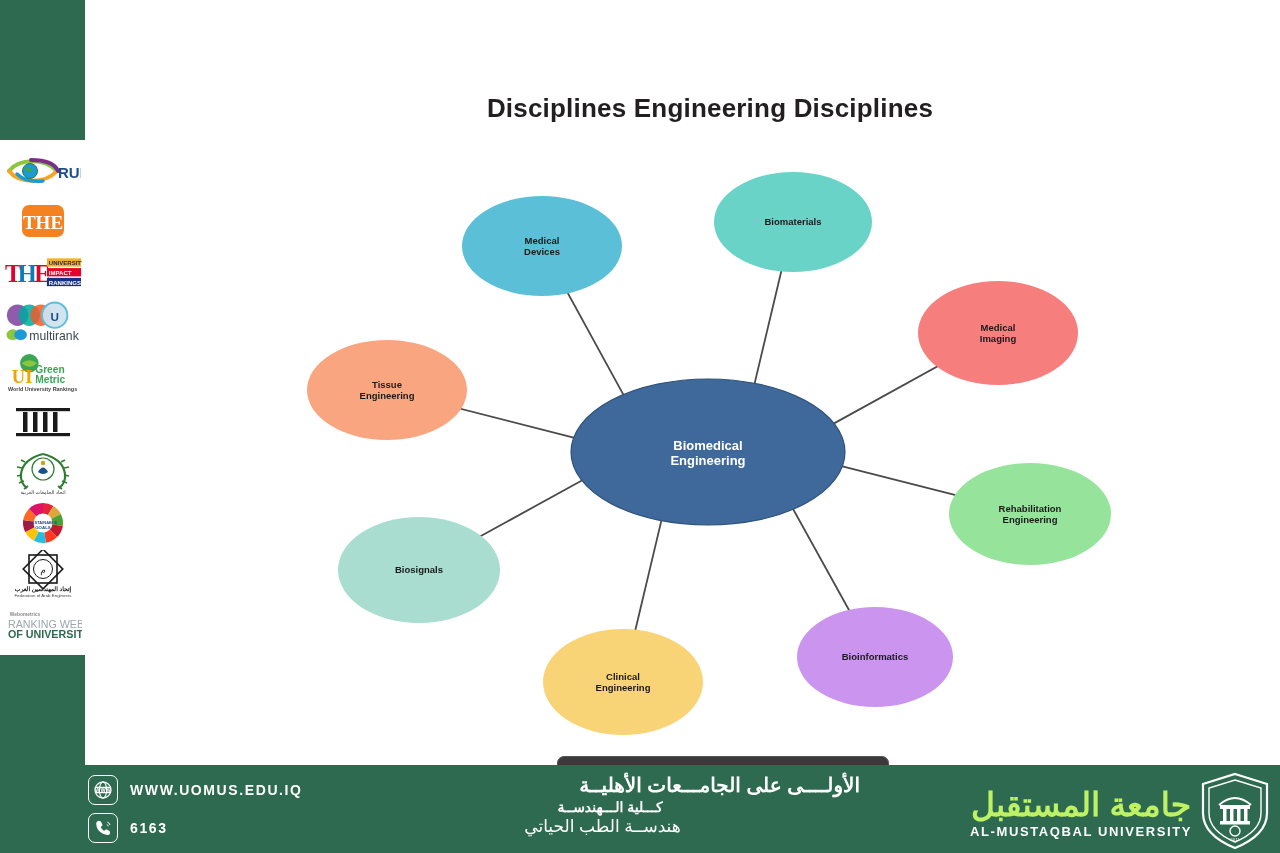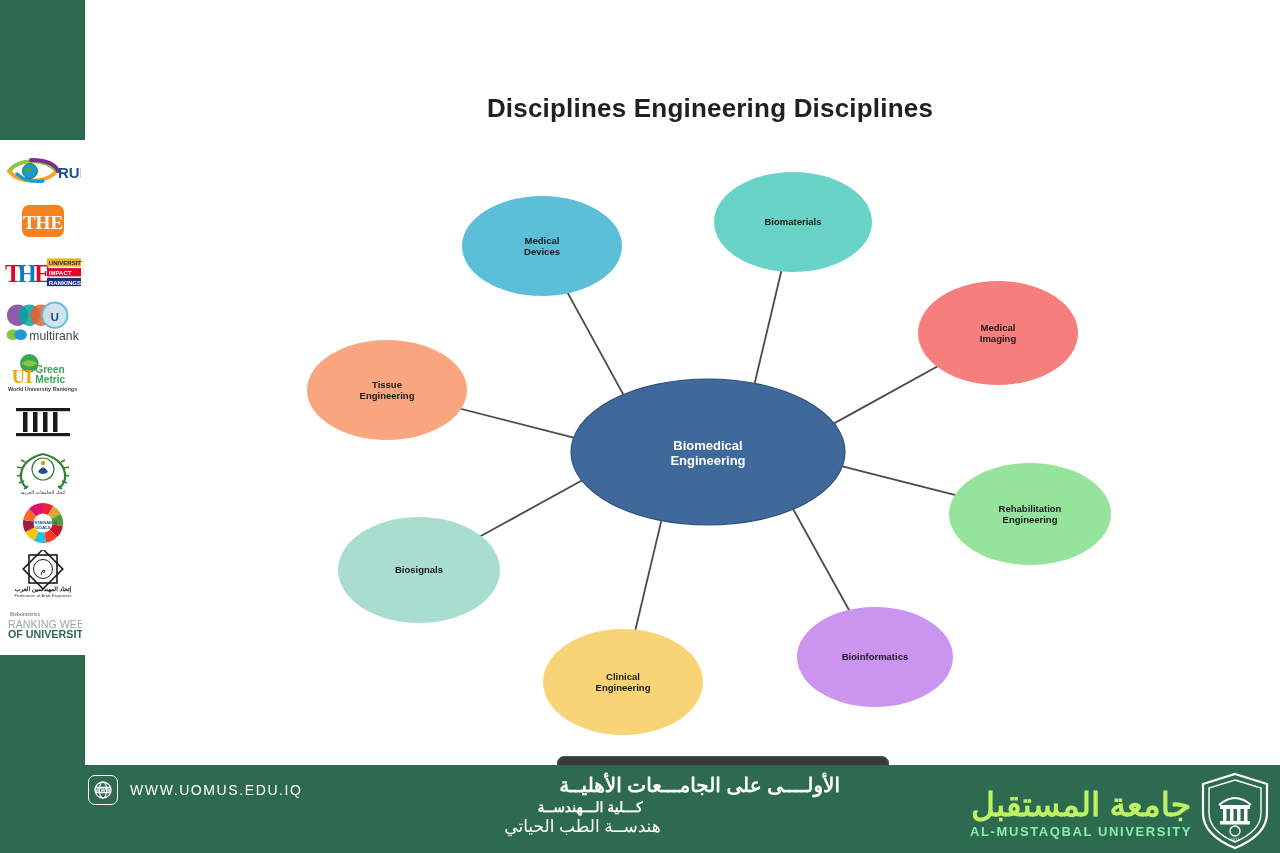--- a/index.html
+++ b/index.html
@@ -133,28 +133,28 @@
     height: 30px;
     border: 1.5px solid #ffffff;
     border-radius: 7px;
     display: flex;
     align-items: center;
     justify-content: center;
     box-sizing: border-box;
   }
   .contact-text {
     font-size: 14px;
-    font-weight: normal;
+    font-weight: bold;
     letter-spacing: 1.6px;
     color: #ffffff;
   }
 
   .footer-center {
     position: absolute;
-    left: 380px;
+    left: 400px;
     top: 8px;
     width: 460px;
     text-align: right;
     direction: rtl;
   }
   .fc-line1 {
     font-size: 20px;
     font-weight: bold;
     line-height: 1.25;
     color: #ffffff;
@@ -193,21 +193,21 @@
     font-size: 33px;
     font-weight: bold;
     color: #bef264;
     line-height: 1;
     direction: rtl;
   }
   .uni-latin {
     font-size: 13px;
     font-weight: bold;
     letter-spacing: 1.6px;
-    color: #86efac;
+    color: #ffffff;
     margin-top: 3px;
   }
 </style>
 </head>
 <body>
 
 <div id="slide">
 
   <div class="green-band">
     <div class="logo-panel">
@@ -404,20 +404,30 @@
         <span class="contact-icon">
           <svg width="20" height="20" viewBox="0 0 20 20">
             <circle cx="10" cy="10" r="8" fill="none" stroke="#ffffff" stroke-width="1.3"></circle>
             <ellipse cx="10" cy="10" rx="3.6" ry="8" fill="none" stroke="#ffffff" stroke-width="1.1"></ellipse>
             <path d="M2.4 7.4 H17.6 M2.4 12.6 H17.6" stroke="#ffffff" stroke-width="1.1"></path>
             <text x="10" y="12" text-anchor="middle" font-family="Liberation Sans, sans-serif" font-size="5.4" font-weight="bold" fill="#ffffff">WWW</text>
           </svg>
         </span>
         <span class="contact-text">WWW.UOMUS.EDU.IQ</span>
       </div>
+      <div class="contact-row">
+        <span class="contact-icon">
+          <svg width="20" height="20" viewBox="0 0 20 20">
+            <path d="M5 3 q2.6 -0.6 3.4 1.4 l0.9 2.2 q0.4 1 -0.6 1.7 l-1 0.7 q1.1 2.6 3.4 4 l0.8 -1 q0.8 -0.9 1.8 -0.4 l2.1 1 q1.9 0.9 1.1 3.2 q-0.5 1.4 -2.2 1.3 q-5.2 -0.4 -8.6 -4 Q3 9.7 3.3 5 Q3.5 3.4 5 3z" fill="#ffffff"></path>
+            <path d="M14.4 4.2 q2.1 0.6 2.6 2.8" stroke="#ffffff" stroke-width="1" fill="none"></path>
+            <path d="M13.8 6.6 q1.2 0.4 1.5 1.7" stroke="#ffffff" stroke-width="1" fill="none"></path>
+          </svg>
+        </span>
+        <span class="contact-text">6163</span>
+      </div>
     </div>
 
     <div class="footer-center">
       <div class="fc-line1">الأولــــى على الجامـــعات الأهليــة</div>
       <div class="fc-line2">كـــلية الـــهندســة</div>
       <div class="fc-line3">هندســة الطب الحياتي</div>
     </div>
 
     <div class="footer-right">
       <div class="uni-wordmark">

